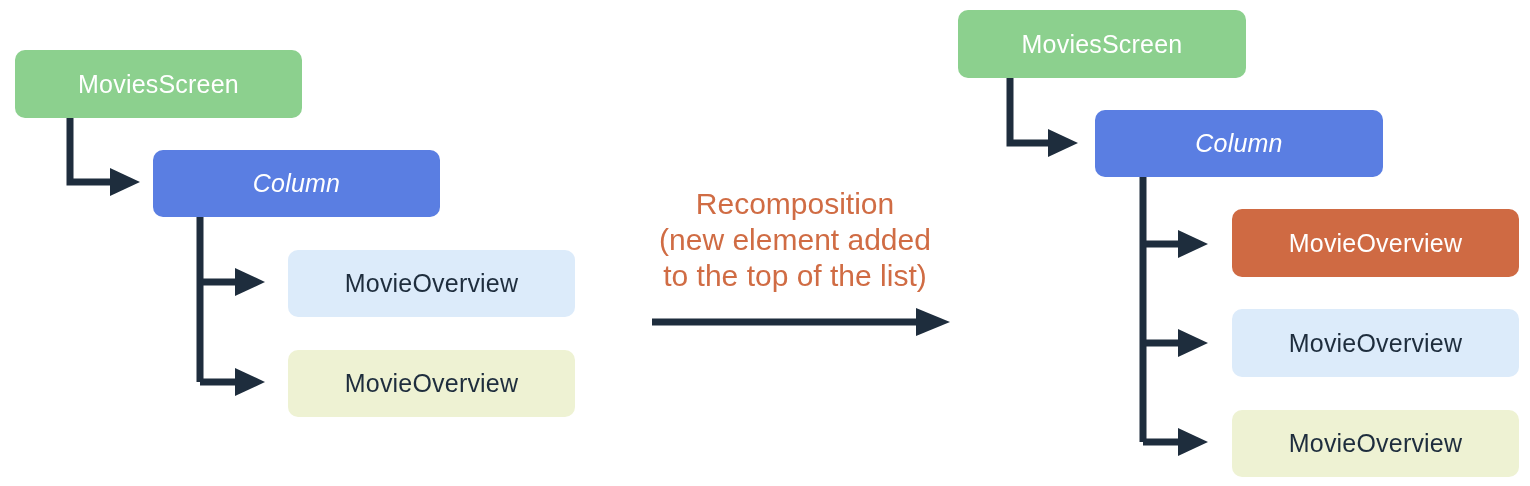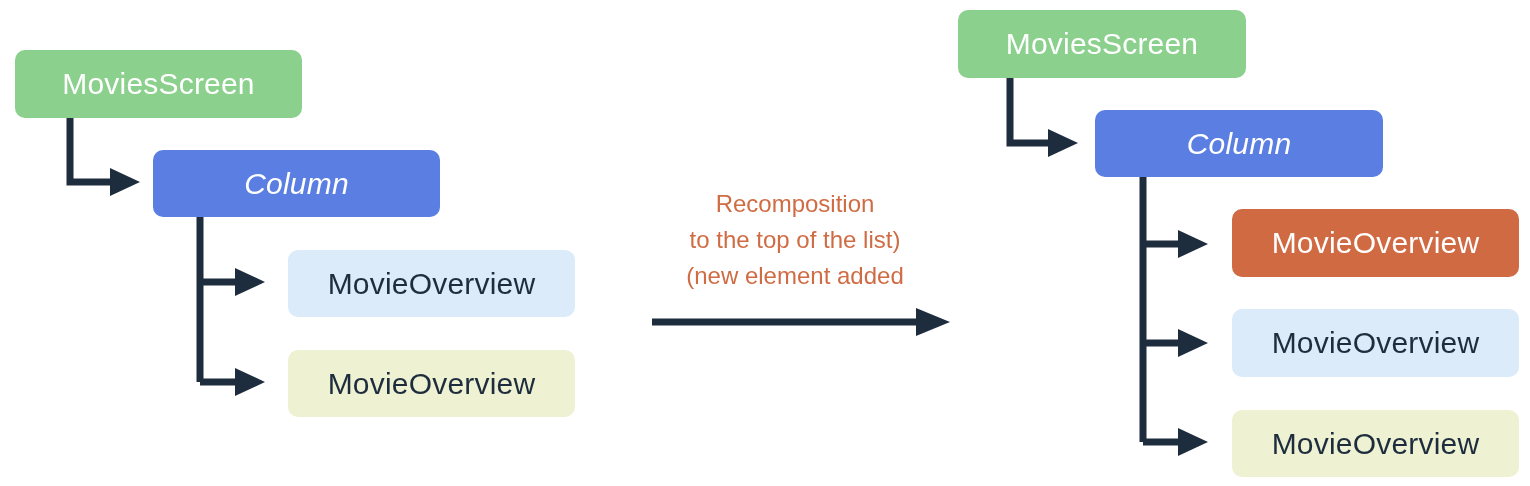--- a/index.html
+++ b/index.html
@@ -29,21 +29,21 @@
   .arrowhead {
     fill: var(--connector);
     stroke: none;
   }
   .node {
     position: absolute;
     display: flex;
     align-items: center;
     justify-content: center;
     border-radius: 10px;
-    font-size: 30px;
+    font-size: 25px;
     font-weight: 500;
     letter-spacing: 0.2px;
     white-space: nowrap;
   }
   .node.green  { background: var(--green);        color: var(--text-light); }
   .node.blue   { background: var(--blue);         color: var(--text-light); font-style: italic; }
   .node.orange { background: var(--orange);       color: var(--text-light); }
   .node.lblue  { background: var(--light-blue);   color: var(--text-dark); }
   .node.lyellow{ background: var(--light-yellow); color: var(--text-dark); }
 
@@ -60,21 +60,21 @@
   .n-r-movie1  { left: 1232px; top: 309px; width: 287px; height: 68px; }
   .n-r-movie2  { left: 1232px; top: 410px; width: 287px; height: 67px; }
 
   .caption {
     position: absolute;
     left: 625px;
     top: 186px;
     width: 340px;
     text-align: center;
     color: var(--label-orange);
-    font-size: 24px;
+    font-size: 30px;
     line-height: 36px;
     font-weight: 500;
   }
 </style>
 </head>
 <body>
 
 <div class="canvas">
 
   <svg class="connector-svg" viewBox="0 0 1530 486" xmlns="http://www.w3.org/2000/svg">
@@ -116,22 +116,22 @@
     </g>
   </svg>
 
   <div class="node green n-l-movies">MoviesScreen</div>
   <div class="node blue n-l-column">Column</div>
   <div class="node lblue n-l-movie1">MovieOverview</div>
   <div class="node lyellow n-l-movie2">MovieOverview</div>
 
   <div class="caption">
     <div>Recomposition</div>
+    <div>(new element added</div>
     <div>to the top of the list)</div>
-    <div>(new element added</div>
   </div>
 
   <div class="node green n-r-movies">MoviesScreen</div>
   <div class="node blue n-r-column">Column</div>
   <div class="node orange n-r-movieN">MovieOverview</div>
   <div class="node lblue n-r-movie1">MovieOverview</div>
   <div class="node lyellow n-r-movie2">MovieOverview</div>
 
 </div>
 

